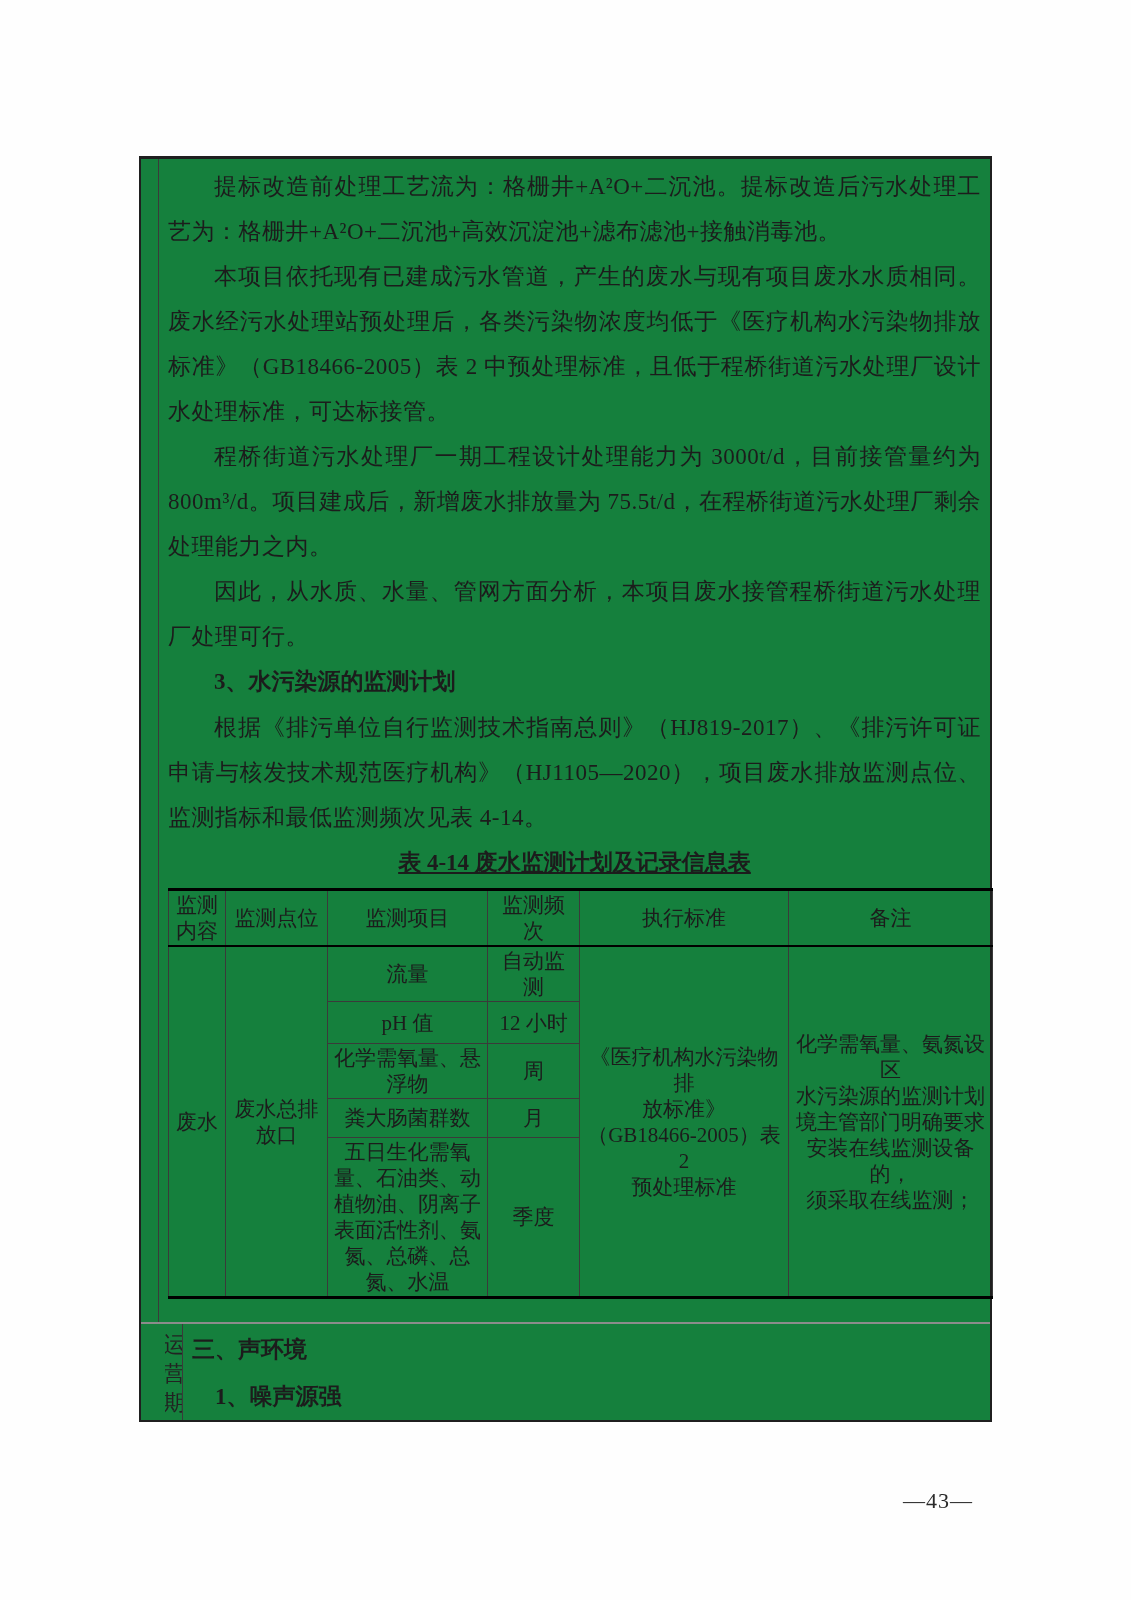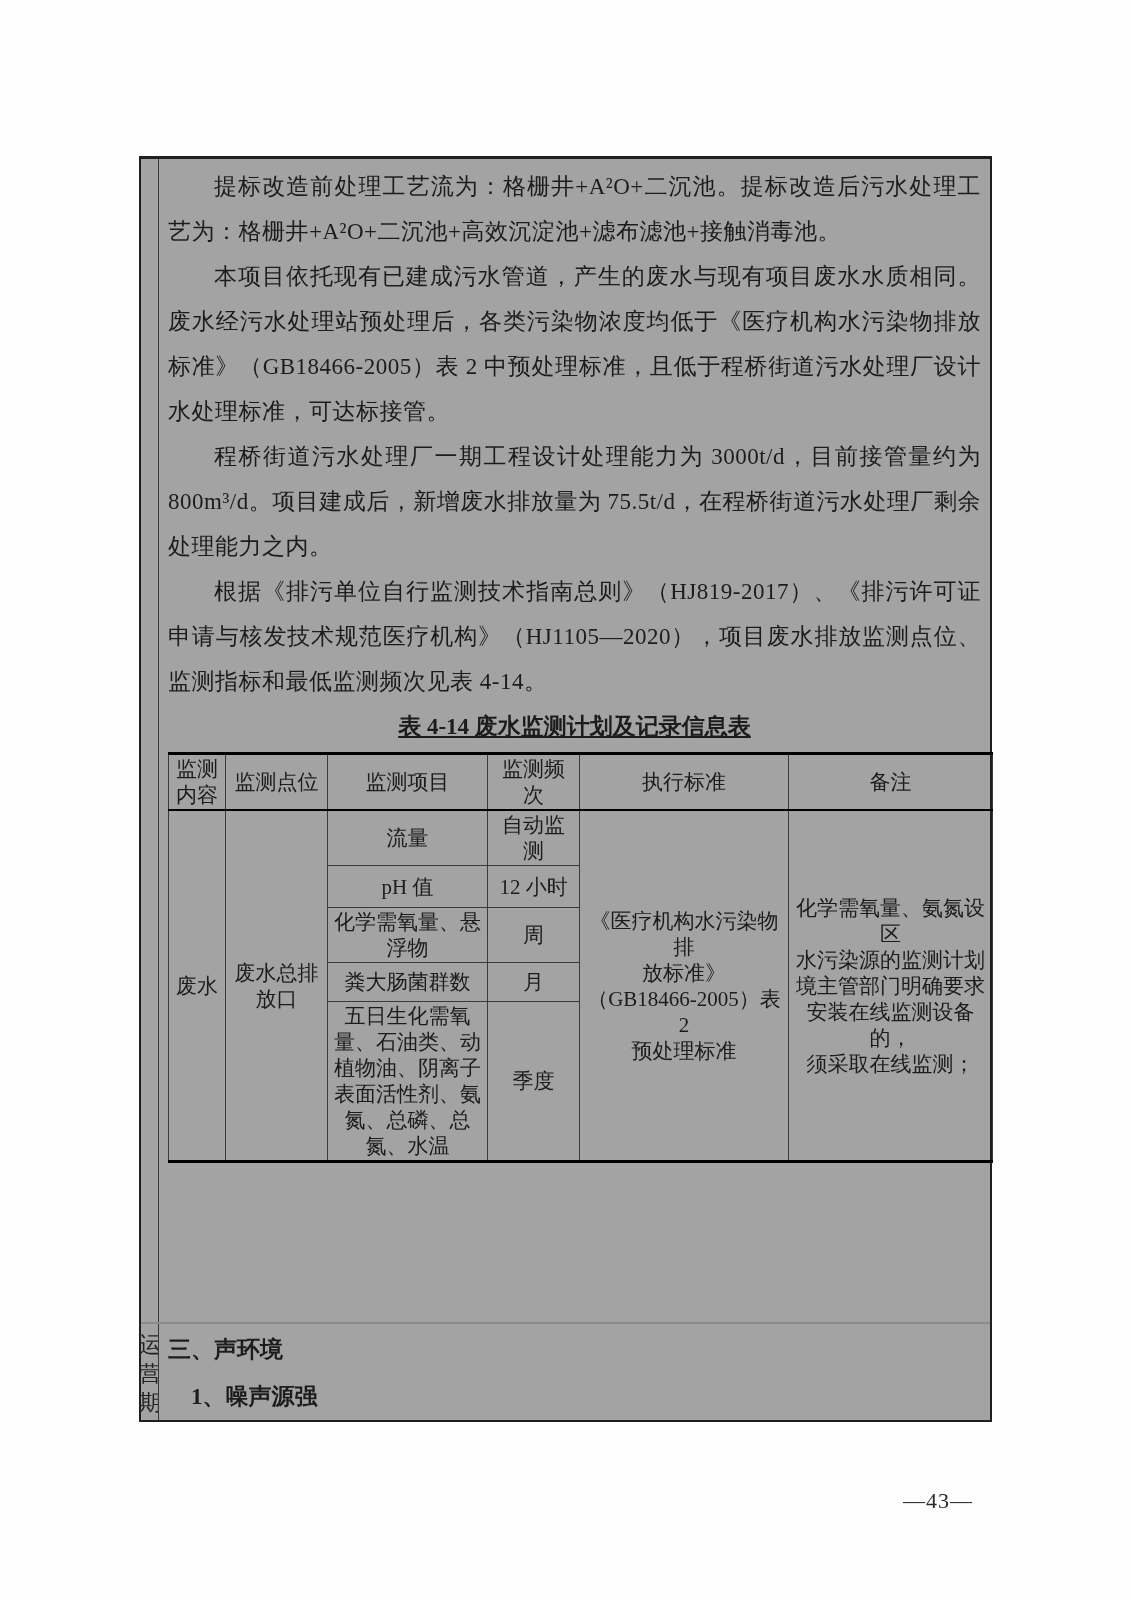--- a/index.html
+++ b/index.html
@@ -16,31 +16,32 @@
     position: absolute;
     left: 139px;
     top: 156px;
     width: 853px;
     height: 1266px;
     box-sizing: border-box;
     border: 2px solid #1f1f1f;
     border-top-width: 3px;
     display: flex;
     flex-direction: column;
-    background: #a3a3a3;
+    background: #15803d;
   }
   .row-main {
     flex: 1 1 auto;
     display: flex;
     border-bottom: 2px solid #8c8c8c;
     min-height: 0;
   }
   .row-bottom {
     flex: 0 0 91px;
     display: flex;
+    padding-left: 24px;
   }
   .strip {
     flex: 0 0 17px;
     border-right: 1px solid #3a3a3a;
     position: relative;
     overflow: hidden;
   }
   .stage-label {
     position: absolute;
     left: -2px;
@@ -136,20 +137,22 @@
 
 <div class="page">
   <div class="doc-cell">
 
     <div class="row-main">
       <div class="strip"></div>
       <div class="main">
         <p class="para">提标改造前处理工艺流为：格栅井+A²O+二沉池。提标改造后污水处理工艺为：格栅井+A²O+二沉池+高效沉淀池+滤布滤池+接触消毒池。</p>
         <p class="para">本项目依托现有已建成污水管道，产生的废水与现有项目废水水质相同。废水经污水处理站预处理后，各类污染物浓度均低于《医疗机构水污染物排放标准》（GB18466-2005）表 2 中预处理标准，且低于程桥街道污水处理厂设计水处理标准，可达标接管。</p>
         <p class="para">程桥街道污水处理厂一期工程设计处理能力为 3000t/d，目前接管量约为 800m³/d。项目建成后，新增废水排放量为 75.5t/d，在程桥街道污水处理厂剩余处理能力之内。</p>
+        <p class="para">因此，从水质、水量、管网方面分析，本项目废水接管程桥街道污水处理厂处理可行。</p>
+        <h3 class="section-heading">3、水污染源的监测计划</h3>
         <p class="para">根据《排污单位自行监测技术指南总则》（HJ819-2017）、《排污许可证申请与核发技术规范医疗机构》（HJ1105—2020），项目废水排放监测点位、监测指标和最低监测频次见表 4-14。</p>
         <div class="table-title">表 4-14 废水监测计划及记录信息表</div>
 
         <table class="monitoring-table">
           <colgroup>
             <col style="width:57px">
             <col style="width:102px">
             <col style="width:160px">
             <col style="width:92px">
             <col style="width:209px">

